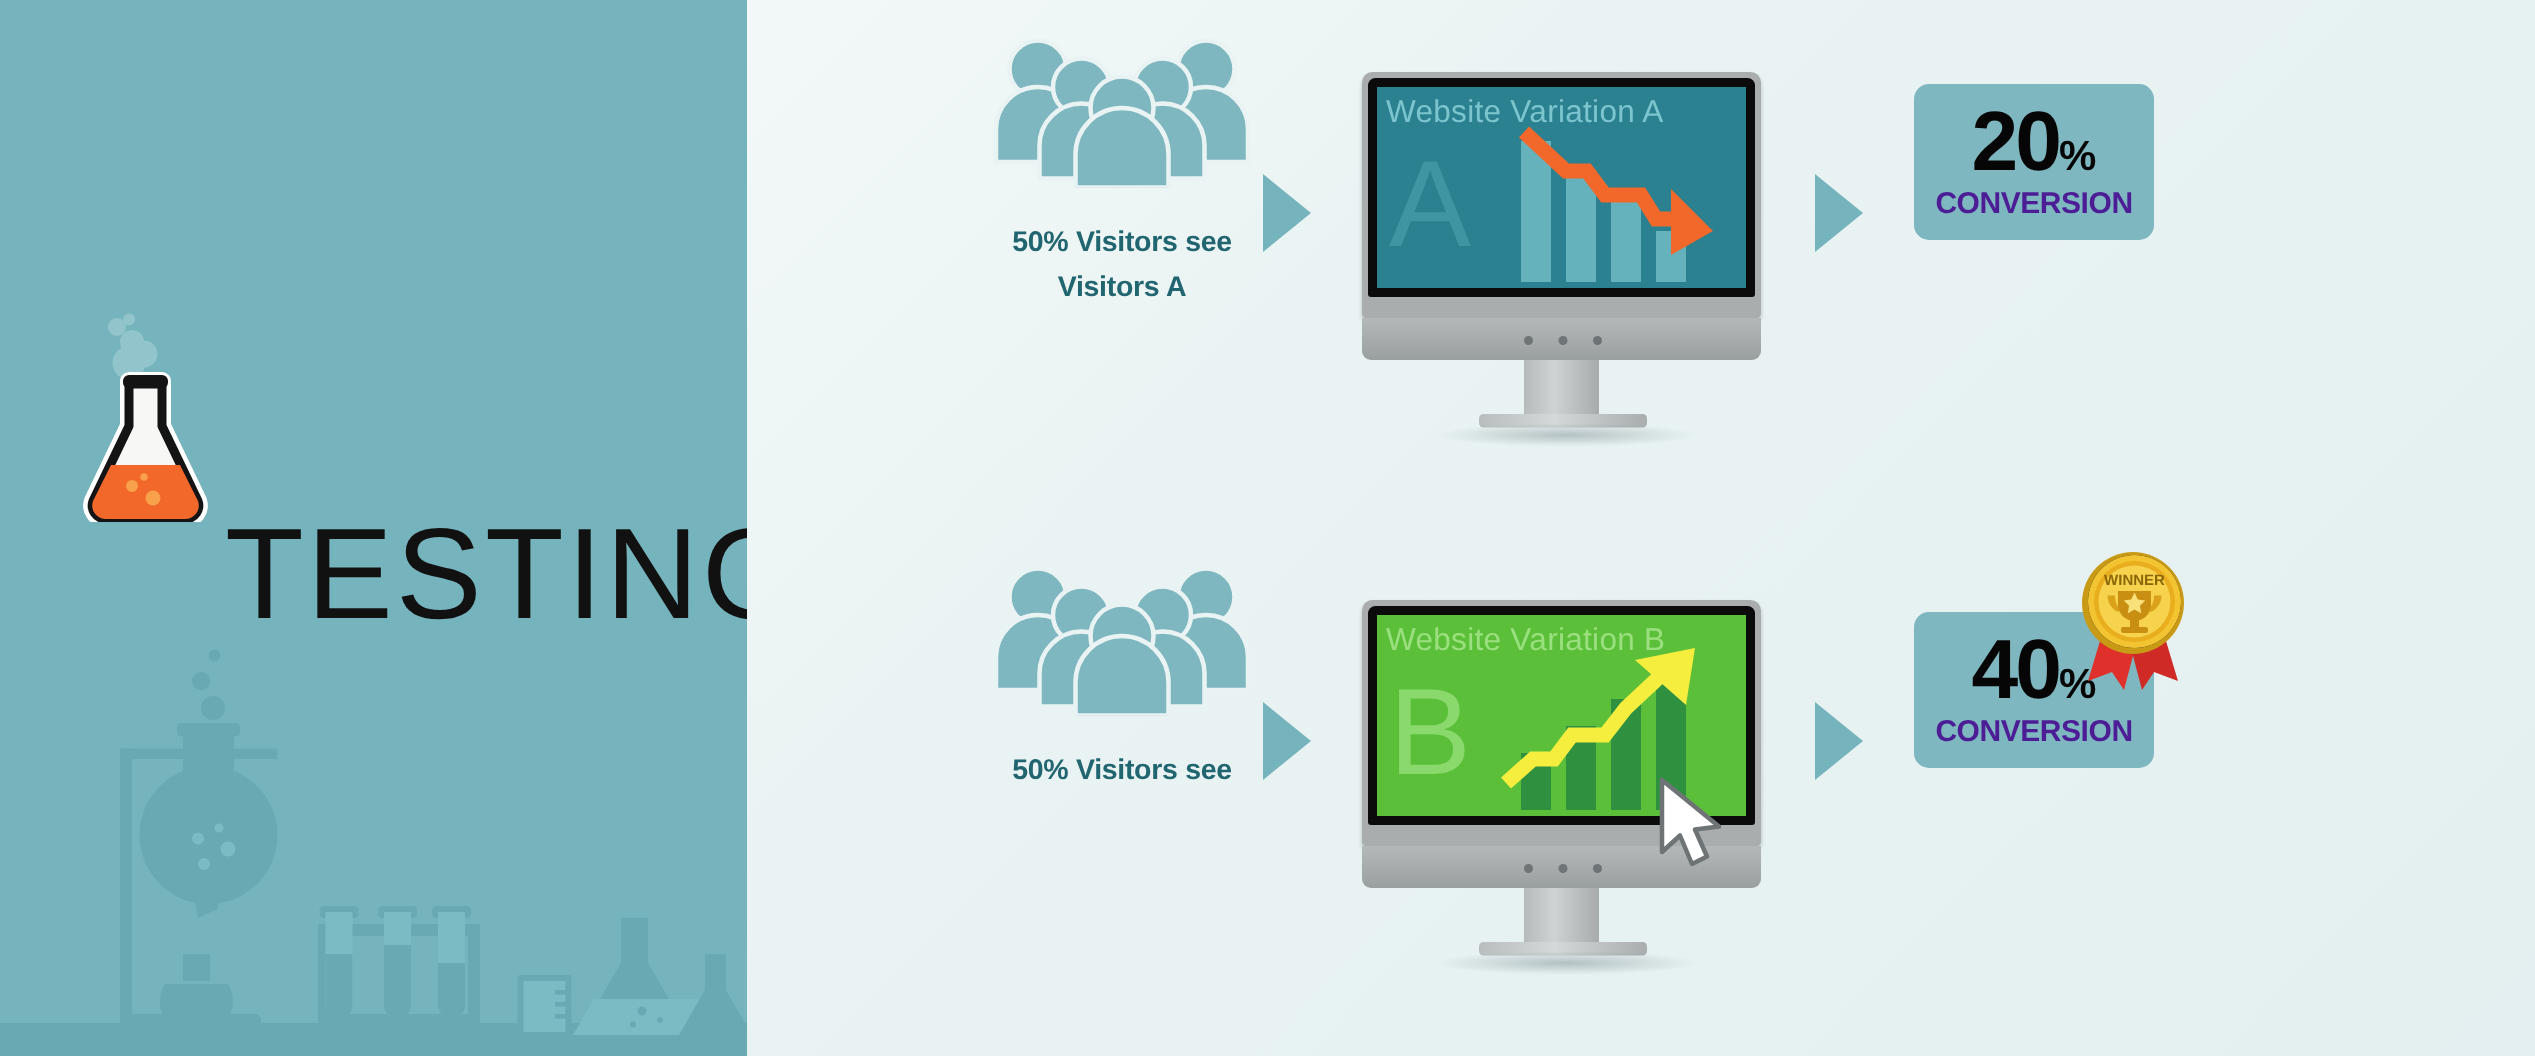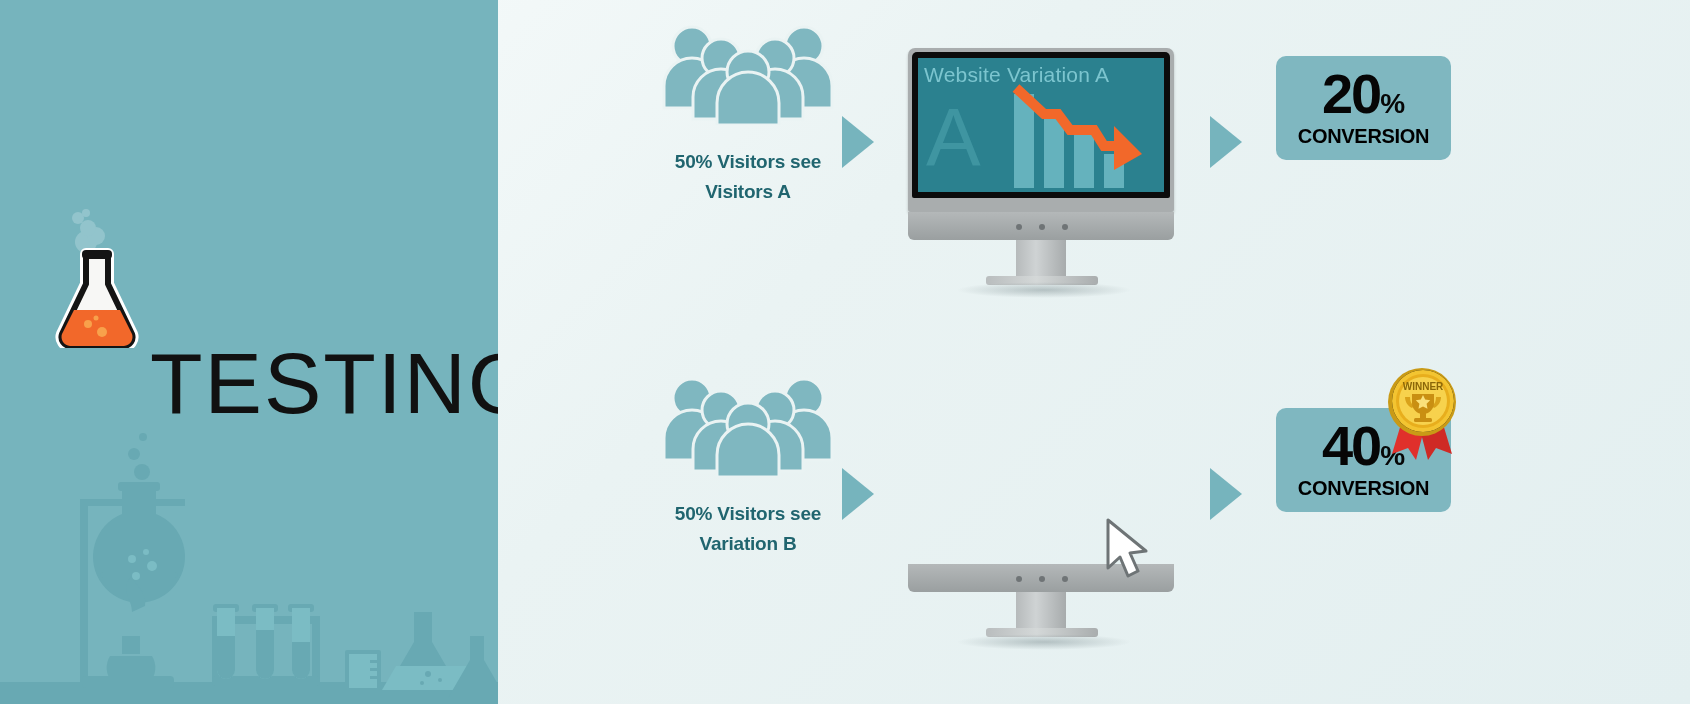--- a/index.html
+++ b/index.html
@@ -71,27 +71,27 @@
   .screen-a .mon-screen{background:#2b818f;}
   .screen-a .screen-title{color:#7cc5cf;}
   .screen-a .screen-letter{color:#3f95a1;}
   .screen-b .mon-screen{background:#5cbf3a;}
   .screen-b .screen-title{color:#9be07f;}
   .screen-b .screen-letter{color:#8ad96c;}
 
   .cursor{position:absolute;left:196px;top:118px;width:46px;height:62px;}
 
   
-  .conv-box{position:absolute;left:778px;top:56px;width:175px;height:104px;
+  .conv-box{position:absolute;left:778px;top:56px;width:160px;height:104px;
     background:#7fb7c0;border-radius:10px;}
   .conv-num{position:absolute;left:0;right:0;top:10px;text-align:center;
     font-size:56px;line-height:56px;font-weight:700;color:#060606;letter-spacing:-2px;}
   .conv-num span.pct{font-size:28px;font-weight:700;letter-spacing:0;}
   .conv-label{position:absolute;left:0;right:0;top:69px;text-align:center;
-    font-size:20px;font-weight:700;color:#000000;letter-spacing:-.3px;}
+    font-size:20px;font-weight:700;color:#4c1d95;letter-spacing:-.3px;}
   .winner-badge{position:absolute;left:880px;top:10px;width:88px;height:100px;}
 </style>
 </head>
 <body>
 
 <div class="stage">
 
   <div class="left-panel">
 
     <svg class="lab-bg" viewBox="0 0 498 300">
@@ -249,27 +249,44 @@
           <circle cx="63" cy="38" r="19"></circle>
           <path d="M35 99 v-22 a28 28 0 0 1 56 0 v22 z"></path>
           <circle cx="117" cy="38" r="19"></circle>
           <path d="M89 99 v-22 a28 28 0 0 1 56 0 v22 z"></path>
           <circle cx="90" cy="52" r="21"></circle>
           <path d="M59 105 v-22 a31 31 0 0 1 62 0 v22 z"></path>
         </g>
       </svg>
       <div class="people-caption">
         <div>50% Visitors see</div>
-        <div>Variation B</div>
       </div>
     </div>
 
     <div class="arrow arrow-1"></div>
 
     <div class="monitor screen-b">
+      <div class="mon-bezel">
+        <div class="mon-inner">
+          <div class="mon-screen">
+            <svg viewBox="0 0 246 134" width="246" height="134">
+              <g fill="#2f9140">
+                <rect x="96" y="92" width="20" height="38"></rect>
+                <rect x="126" y="74" width="20" height="56"></rect>
+                <rect x="156" y="56" width="20" height="74"></rect>
+                <rect x="186" y="34" width="20" height="96"></rect>
+              </g>
+              <path d="M86 112 L104 96 L118 96 L130 80 L152 80 L166 62 L196 34" fill="none" stroke="#f5ee3f" stroke-width="10" stroke-linejoin="miter" stroke-linecap="butt"></path>
+              <path d="M172 30 L212 22 L206 60 z" fill="#f5ee3f"></path>
+            </svg>
+          </div>
+        </div>
+        <div class="screen-title">Website Variation B</div>
+        <div class="screen-letter">B</div>
+      </div>
       <div class="mon-chin"></div>
       <div class="mon-dots">
           <i></i>
           <i></i>
           <i></i>
         </div>
       <div class="mon-neck"></div>
       <div class="mon-foot"></div>
       <div class="mon-shadow"></div>
 

